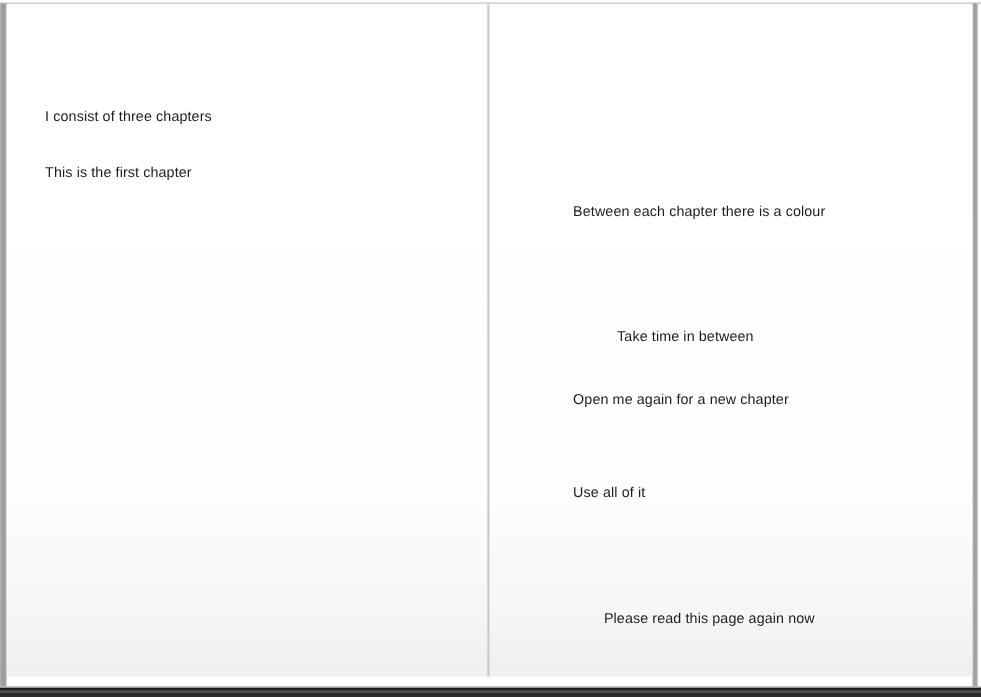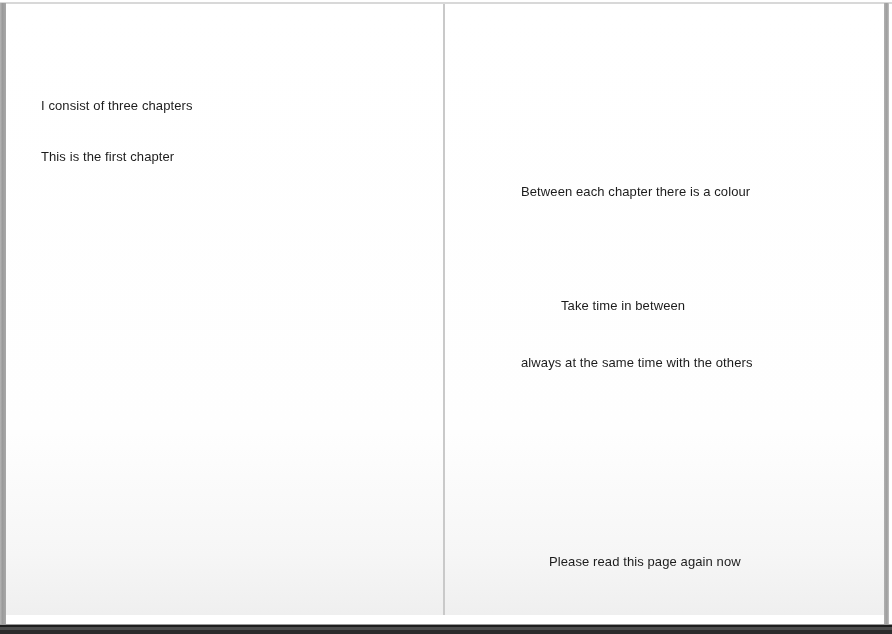--- a/index.html
+++ b/index.html
@@ -109,23 +109,24 @@
     </div>
 
     <div>
       <div class="stanza s-r0">
         <p>Between each chapter there is a colour</p>
       </div>
       <div class="stanza s-r1">
         <p>Take time in between</p>
       </div>
       <div class="stanza s-r2">
-        <p>always at the same time with the others</p>
+        <p>Open me again for a new chapter</p>
       </div>
       <div class="stanza s-r3">
+        <p>Use all of it</p>
       </div>
       <div class="stanza s-r4">
         <p>Please read this page again now</p>
       </div>
     </div>
 
     <div class="spine"></div>
   </div>
 
   <div class="bottom-bar"></div>

